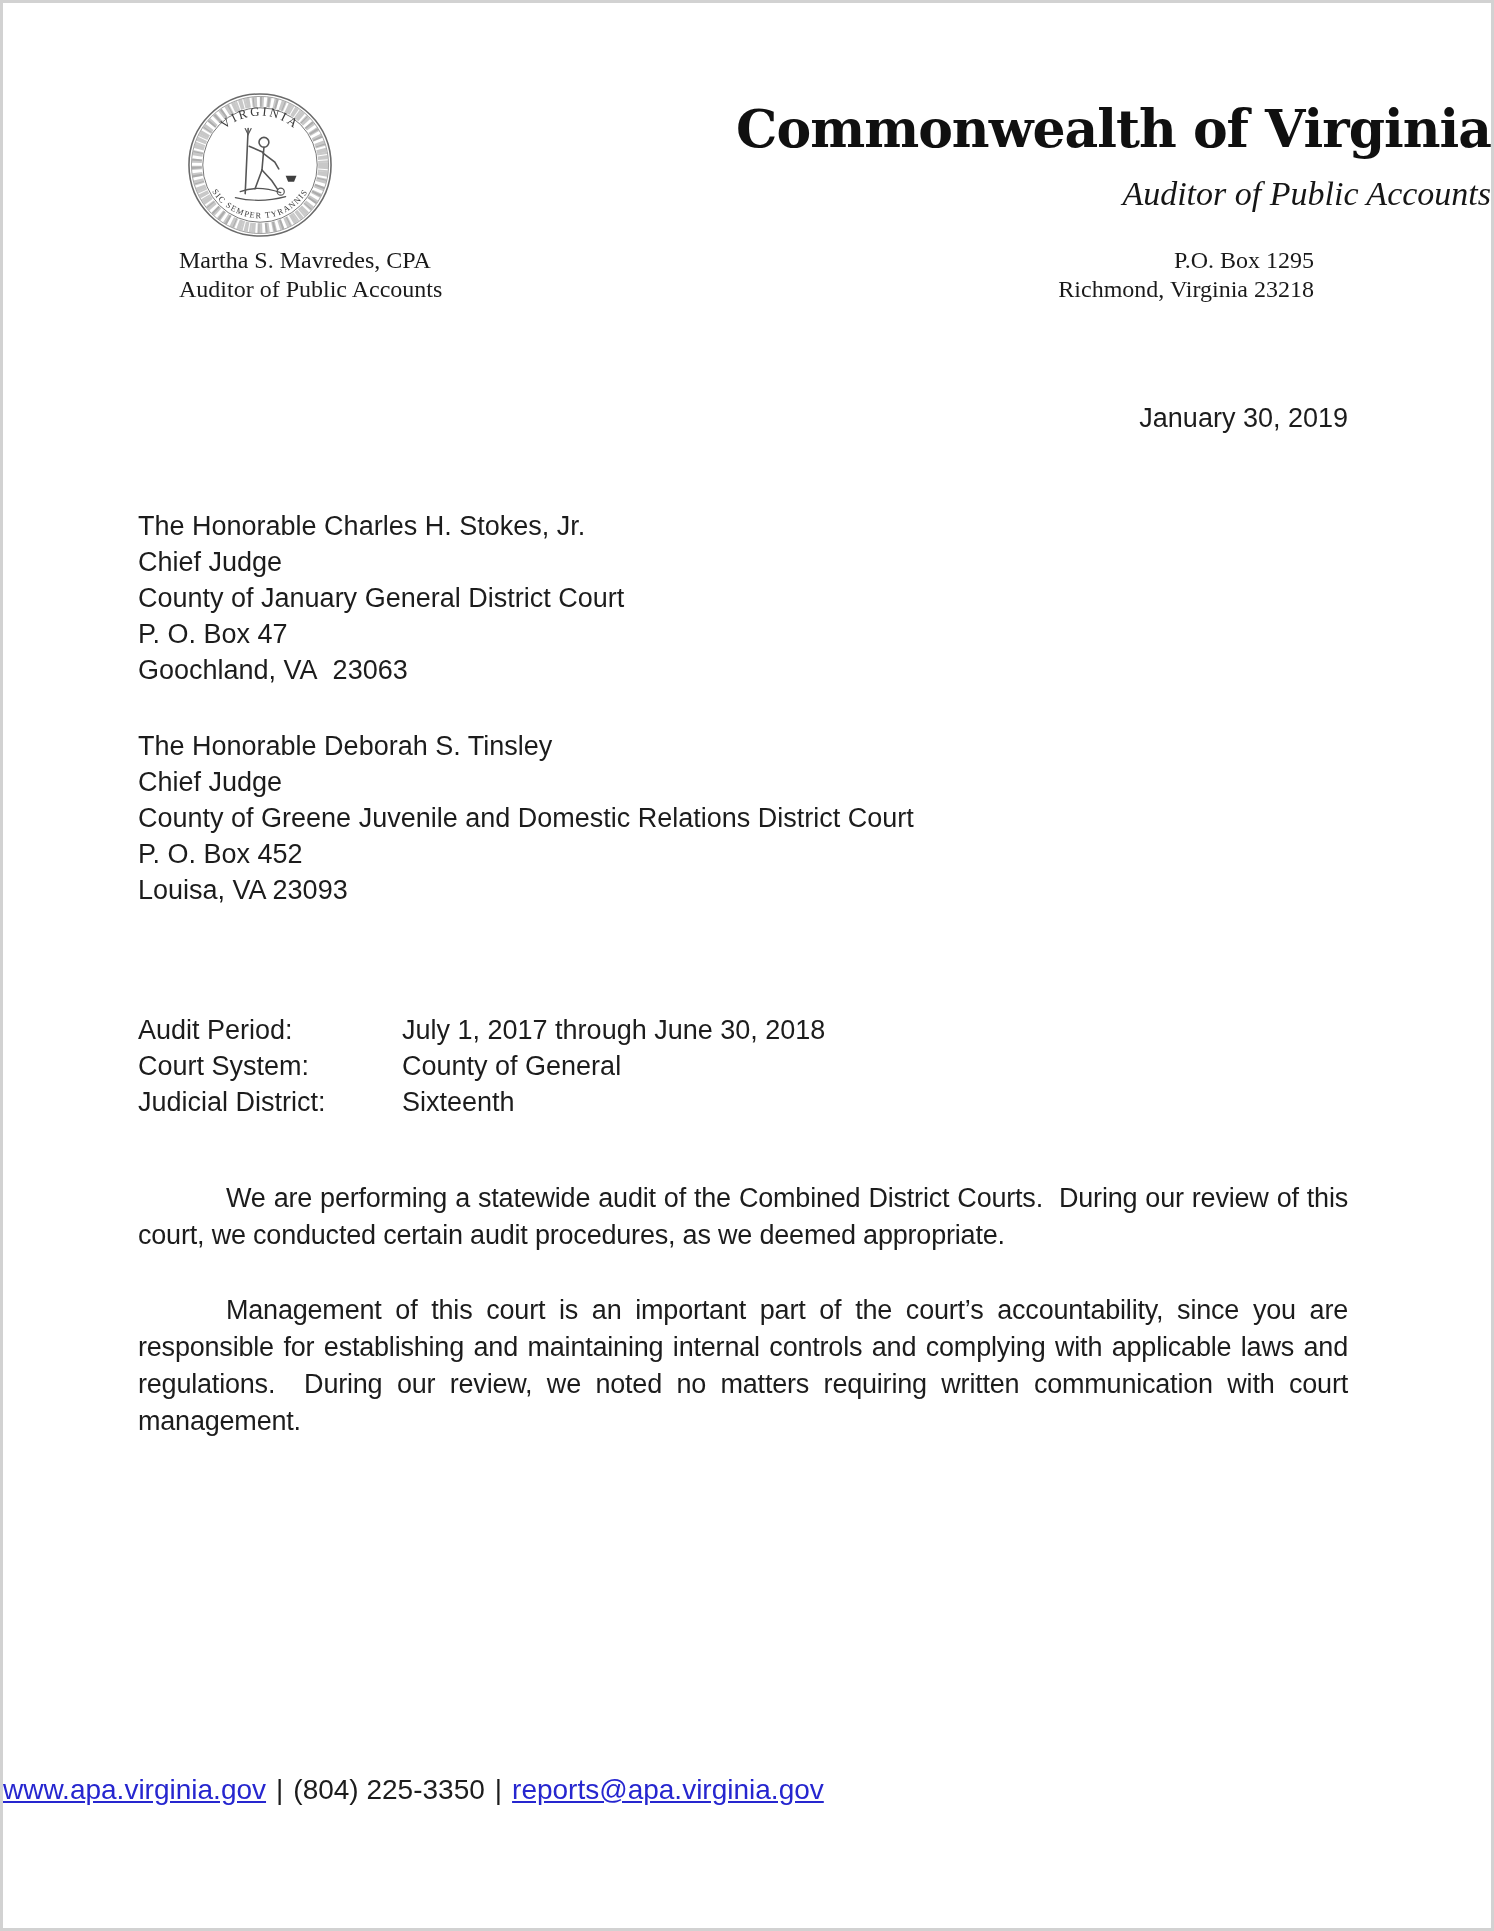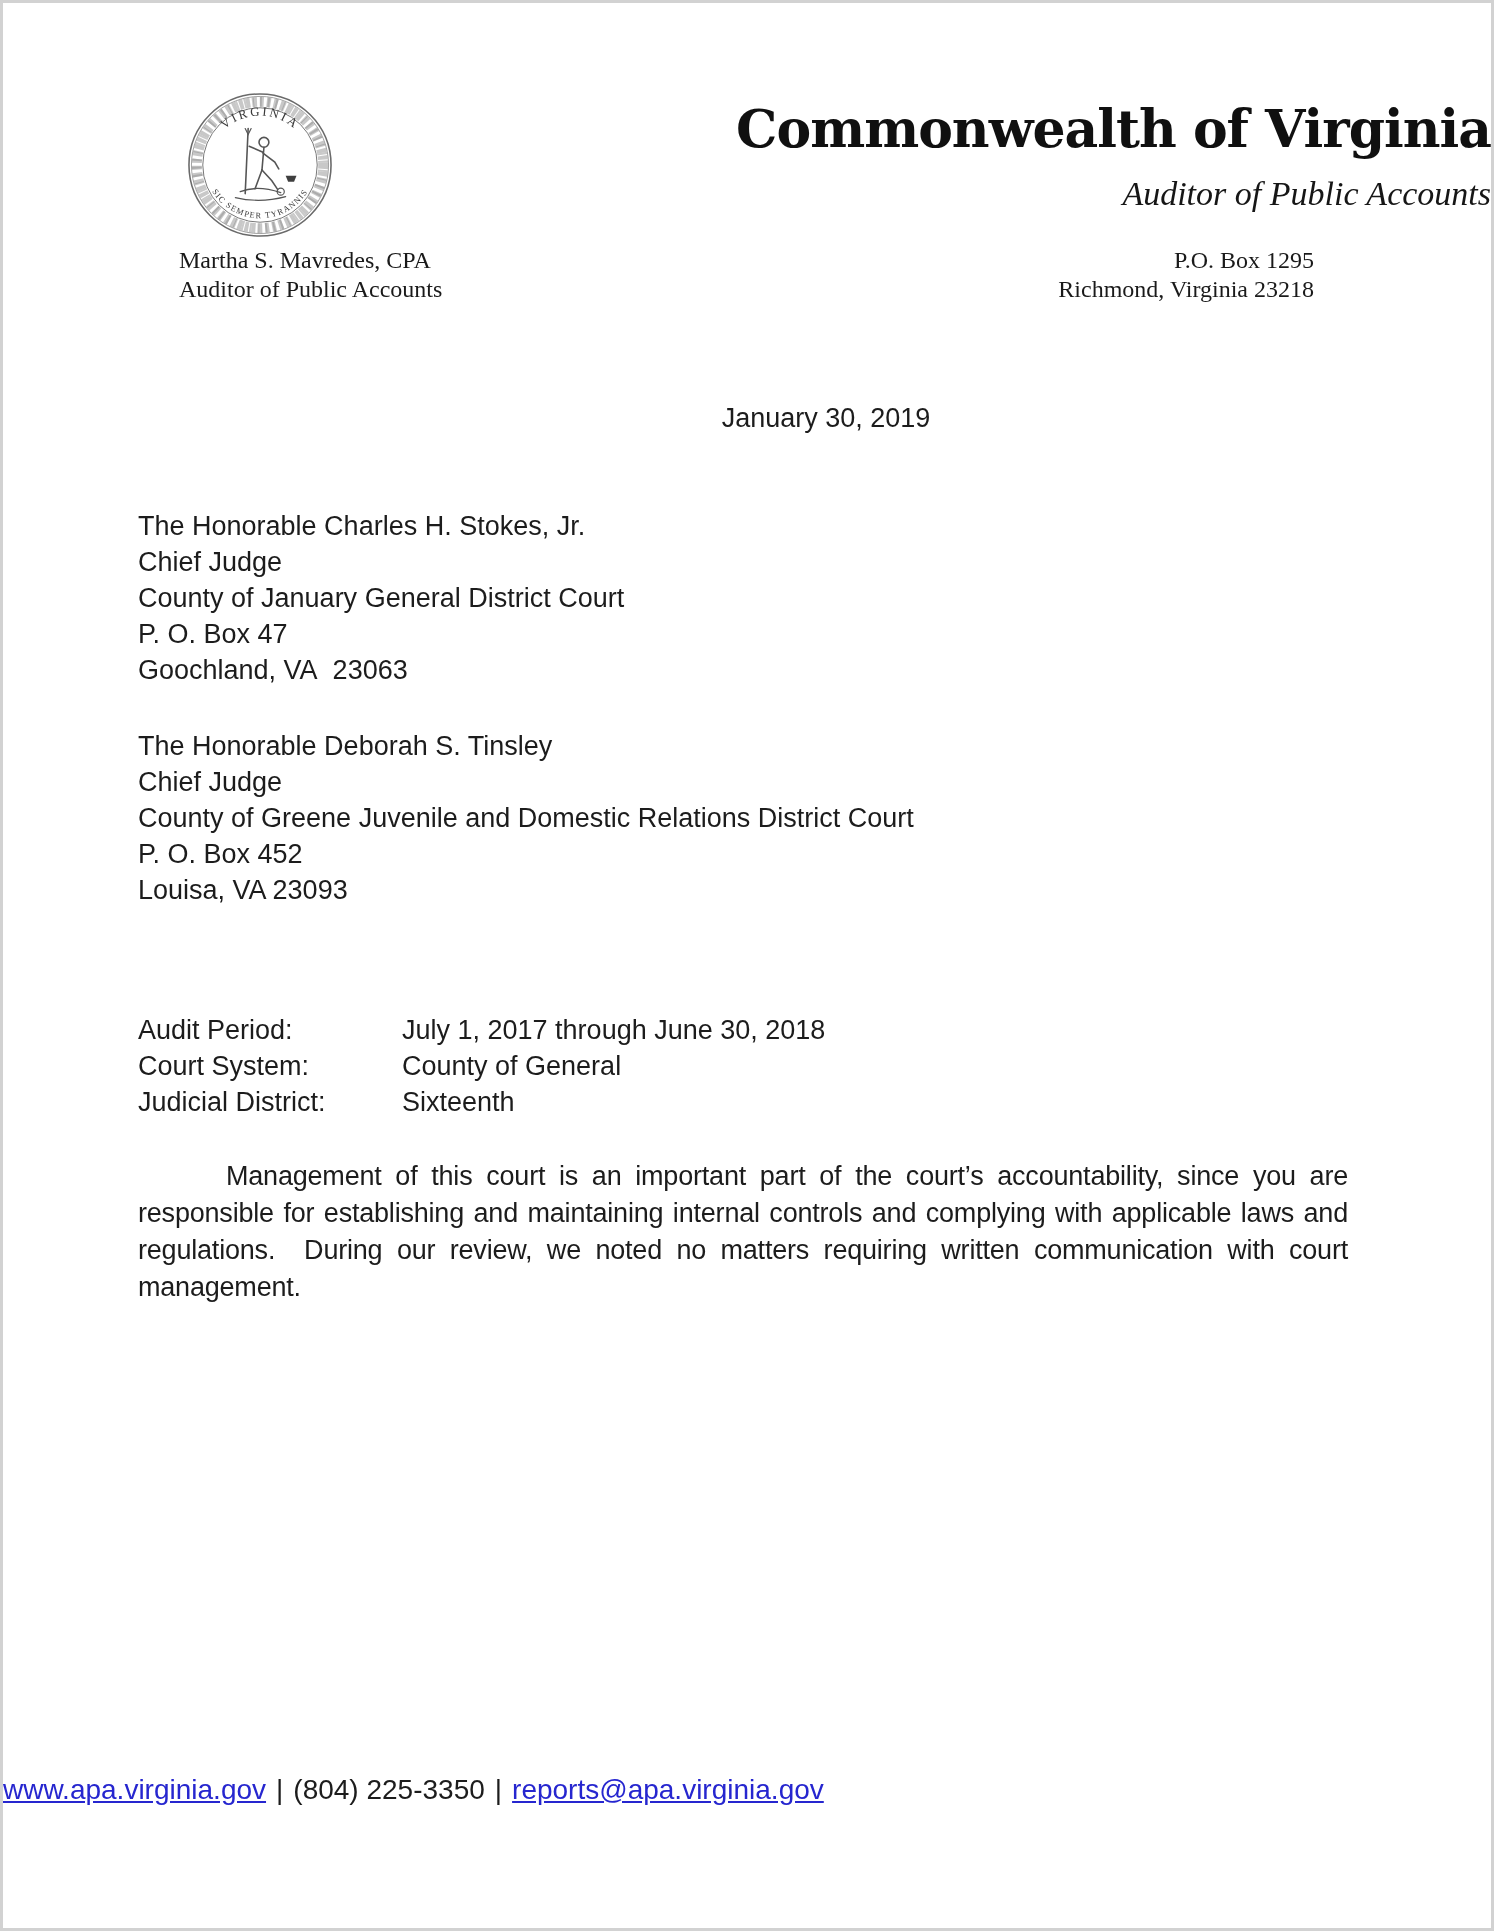--- a/index.html
+++ b/index.html
@@ -70,21 +70,21 @@
   
   .letter {
     position: absolute;
     left: 135px;
     top: 398px;
     width: 1210px;
     font-size: 27px;
     line-height: 36px;
   }
   .date-line {
-    text-align: center;
+    text-align: right;
     padding-left: 166px;
     line-height: 34px;
   }
   .recipient { margin-top: 73px; }
   .recipient + .recipient { margin-top: 40px; }
   .addr-line { white-space: pre-wrap; }
 
   .audit-info { margin-top: 104px; }
   .info-row { display: flex; }
   .info-label { width: 264px; flex: 0 0 264px; }
@@ -201,20 +201,21 @@
       <div class="info-row">
         <div class="info-label">Court System:</div>
         <div class="info-value">County of General</div>
       </div>
       <div class="info-row">
         <div class="info-label">Judicial District:</div>
         <div class="info-value">Sixteenth</div>
       </div>
     </div>
 
+    <p class="para first">We are performing a statewide audit of the Combined District Courts.&nbsp; During our review of this court, we conducted certain audit procedures, as we deemed appropriate.</p>
     <p class="para">Management of this court is an important part of the court’s accountability, since you are responsible for establishing and maintaining internal controls and complying with applicable laws and regulations.&nbsp; During our review, we noted no matters requiring written communication with court management.</p>
 
   </div>
 
   <div class="page-footer">
     <a>www.apa.virginia.gov</a><span class="footer-sep">|</span><span>(804) 225-3350</span><span class="footer-sep">|</span><a>reports@apa.virginia.gov</a>
   </div>
 
 </div>
 

